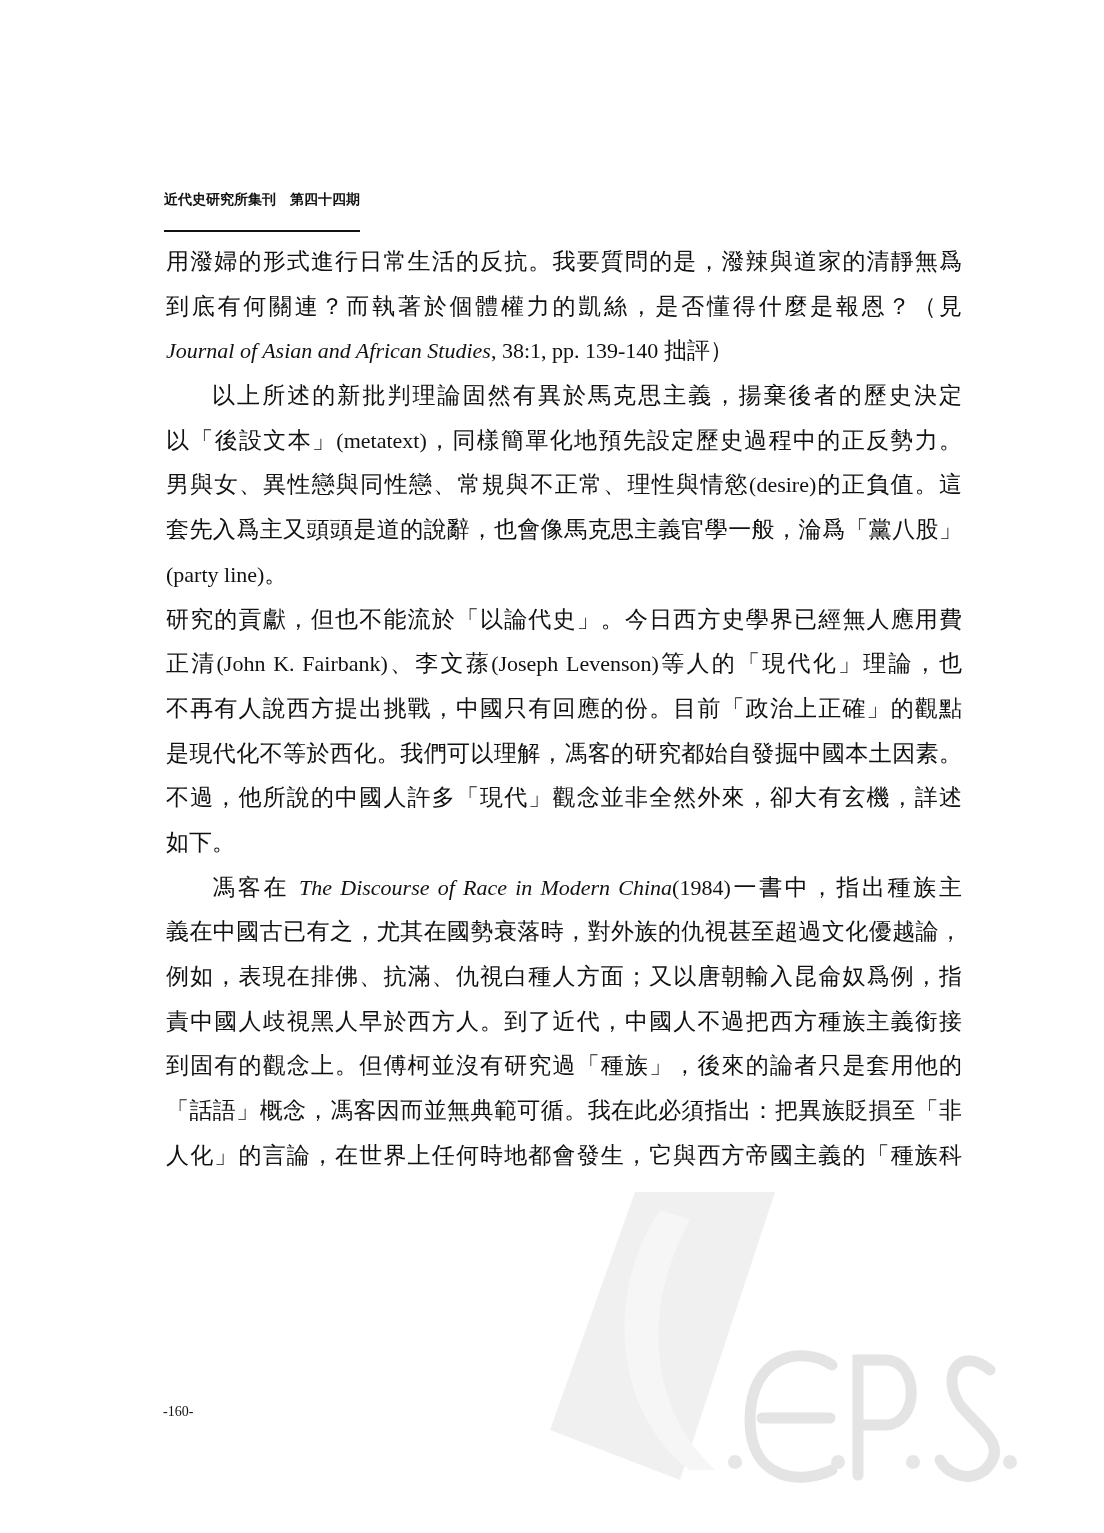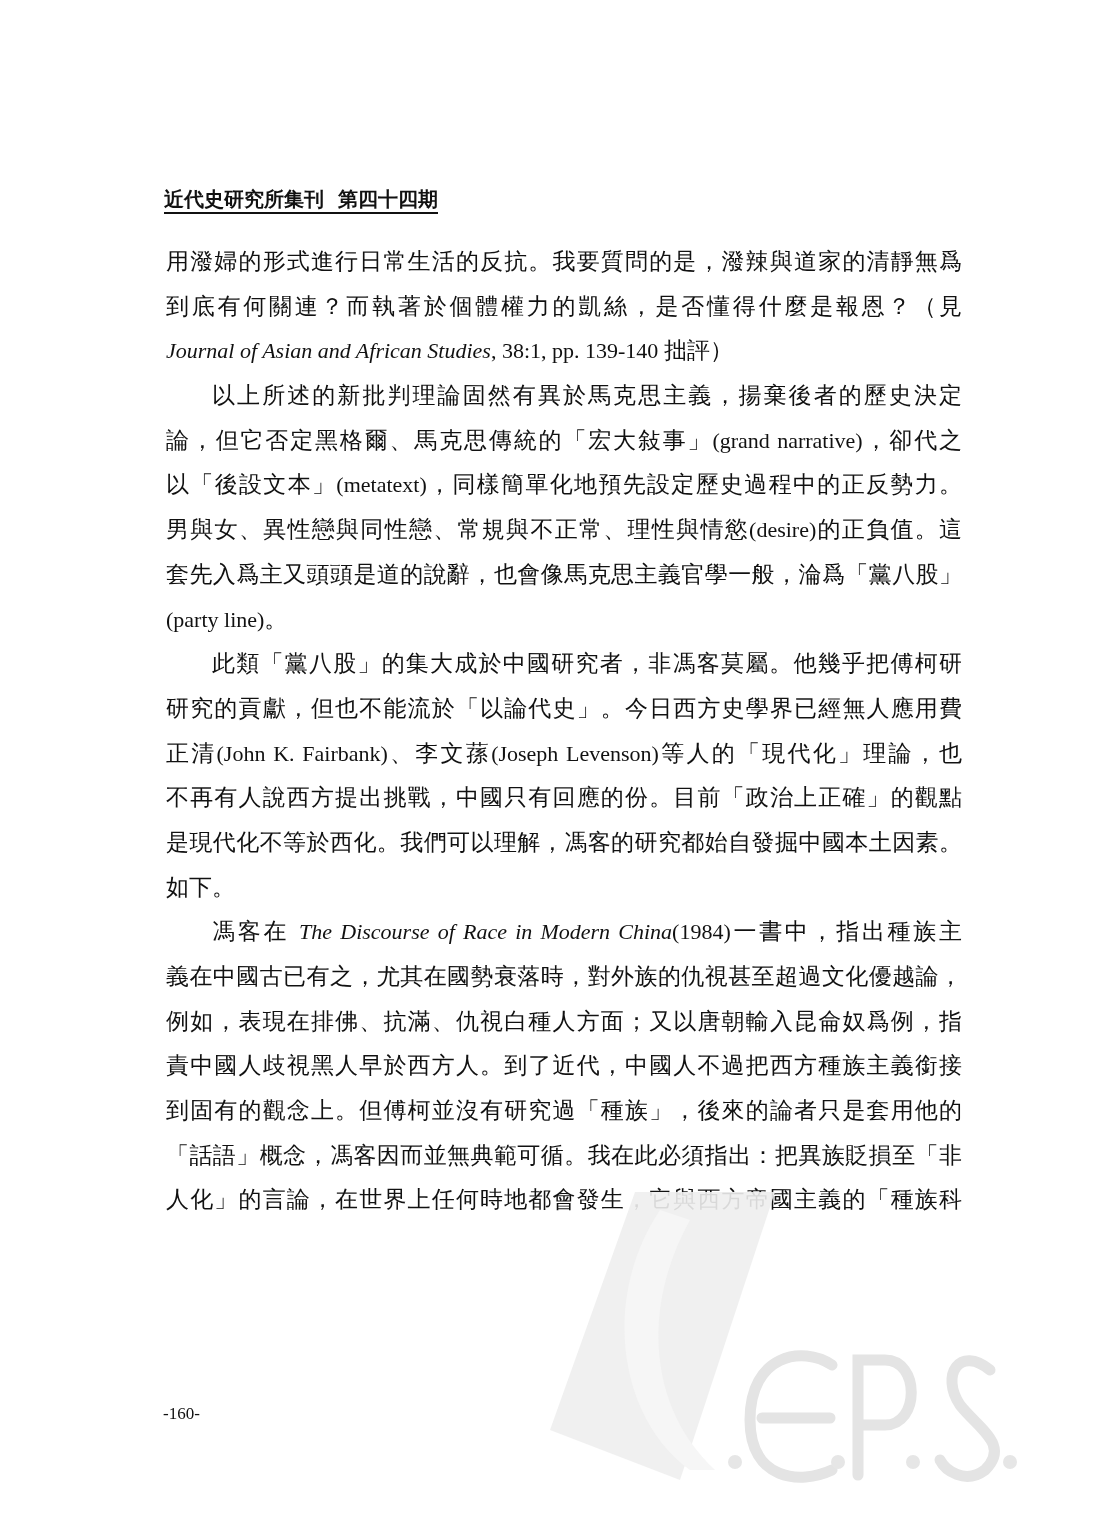--- a/index.html
+++ b/index.html
@@ -12,25 +12,25 @@
       height: 1533px;
       position: relative;
       overflow: hidden;
       font-family: "DejaVu Serif", "Liberation Serif", serif;
       color: #111111;
     }
     .running-header {
       position: absolute;
       left: 164px;
       top: 188px;
-      font-size: 20px;
+      font-size: 14px;
       font-weight: bold;
       letter-spacing: 0px;
       white-space: nowrap;
-      padding-bottom: 2px;
+      padding-bottom: 20px;
       border-bottom: 2.5px solid #111;
       line-height: 22px;
     }
     .running-header .gap { display: inline-block; width: 14px; }
     .body-text {
       position: absolute;
       left: 166px;
       top: 239px;
       width: 796px;
     }
@@ -56,21 +56,21 @@
     .latin-italic {
       font-family: "Liberation Serif", "DejaVu Serif", serif;
       font-style: italic;
       font-size: 22px;
     }
     .page-number {
       position: absolute;
       left: 163px;
       top: 1404px;
       font-family: "Liberation Serif", serif;
-      font-size: 17px;
+      font-size: 14px;
     }
     .watermark {
       position: absolute;
       left: 540px;
       top: 1180px;
       width: 564px;
       height: 353px;
       pointer-events: none;
     }
   </style>
@@ -82,32 +82,31 @@
 </div>
 
 <div class="body-text" id="body-text">
     <div>
       <div class="line"><span>用潑婦的形式進行日常生活的反抗。我要質問的是，潑辣與道家的清靜無爲</span></div>
       <div class="line"><span>到底有何關連？而執著於個體權力的凱絲，是否懂得什麼是報恩？（見</span></div>
       <div class="line last"><span class="latin-italic">Journal of Asian and African Studies</span><span class="latin">, 38:1, pp. 139-140 </span><span>拙評）</span></div>
     </div>
     <div>
       <div class="line indent"><span>以上所述的新批判理論固然有異於馬克思主義，揚棄後者的歷史決定</span></div>
-      <div class="line"><span>論，但它否定黑格爾、馬克思傳統的「宏大敍事」</span><span class="latin">(grand narrative)</span><span>，卻代之</span></div>
       <div class="line"><span>以「後設文本」</span><span class="latin">(metatext)</span><span>，同樣簡單化地預先設定歷史過程中的正反勢力。</span></div>
       <div class="line"><span>男與女、異性戀與同性戀、常規與不正常、理性與情慾</span><span class="latin">(desire)</span><span>的正負值。這</span></div>
       <div class="line"><span>套先入爲主又頭頭是道的說辭，也會像馬克思主義官學一般，淪爲「黨八股」</span></div>
       <div class="line last"><span class="latin">(party line)</span><span>。</span></div>
     </div>
     <div>
-      <div class="line indent"><span>此類「黨八股」的集大成於中國研究者，非馮客莫屬。他幾乎把傅柯研</span></div>
       <div class="line"><span>研究的貢獻，但也不能流於「以論代史」。今日西方史學界已經無人應用費</span></div>
       <div class="line"><span>正清</span><span class="latin">(John K. Fairbank)</span><span>、李文蓀</span><span class="latin">(Joseph Levenson)</span><span>等人的「現代化」理論，也</span></div>
       <div class="line"><span>不再有人說西方提出挑戰，中國只有回應的份。目前「政治上正確」的觀點</span></div>
       <div class="line"><span>是現代化不等於西化。我們可以理解，馮客的研究都始自發掘中國本土因素。</span></div>
+      <div class="line"><span>不過，他所說的中國人許多「現代」觀念並非全然外來，卻大有玄機，詳述</span></div>
       <div class="line last"><span>如下。</span></div>
     </div>
     <div>
       <div class="line indent"><span>馮客在 </span><span class="latin-italic">The Discourse of Race in Modern China</span><span class="latin">(1984)</span><span>一書中，指出種族主</span></div>
       <div class="line"><span>義在中國古已有之，尤其在國勢衰落時，對外族的仇視甚至超過文化優越論，</span></div>
       <div class="line"><span>例如，表現在排佛、抗滿、仇視白種人方面；又以唐朝輸入昆侖奴爲例，指</span></div>
       <div class="line"><span>責中國人歧視黑人早於西方人。到了近代，中國人不過把西方種族主義銜接</span></div>
       <div class="line"><span>到固有的觀念上。但傅柯並沒有研究過「種族」，後來的論者只是套用他的</span></div>
       <div class="line"><span>「話語」概念，馮客因而並無典範可循。我在此必須指出：把異族貶損至「非</span></div>
       <div class="line"><span>人化」的言論，在世界上任何時地都會發生，它與西方帝國主義的「種族科</span></div>

